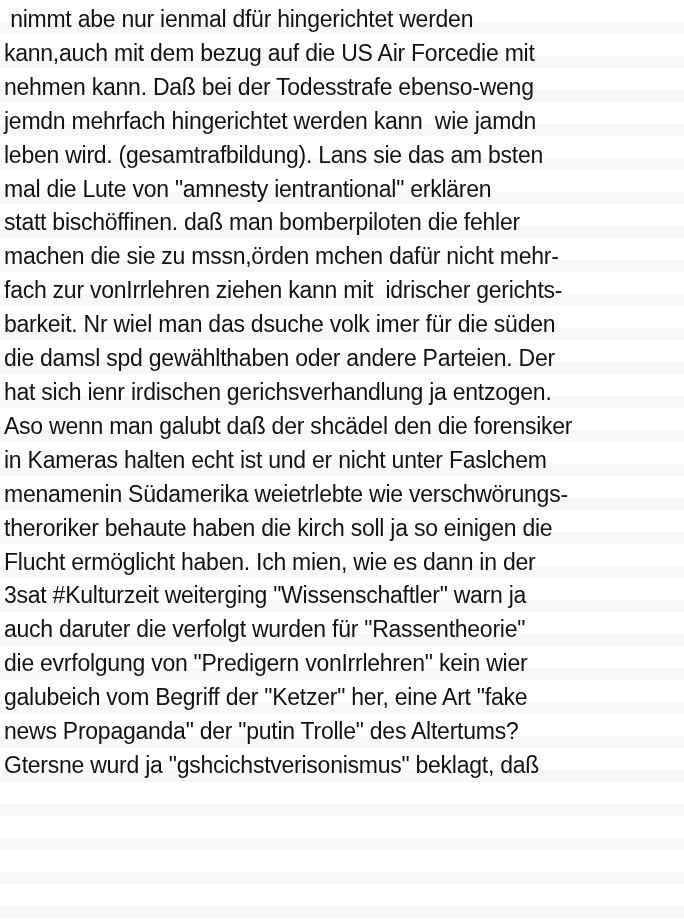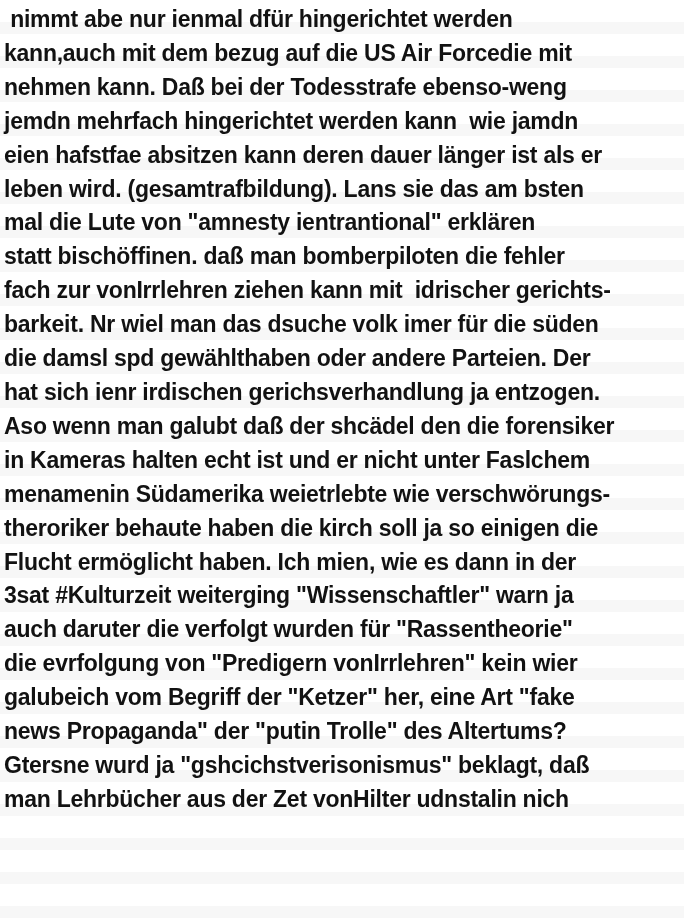--- a/index.html
+++ b/index.html
@@ -26,46 +26,45 @@
       #f7f7f7 22px,
       #f7f7f7 34px
     );
   }
   .line {
     white-space: pre;
     font-size: 23px;
     line-height: 33.9px;
     letter-spacing: -0.25px;
     color: #121212;
-    font-weight: 700;
+    font-weight: 400;
   }
 </style>
 </head>
 <body>
 
 <main class="text-page">
   <div id="text-block">
       <div class="line"> nimmt abe nur ienmal dfür hingerichtet werden</div>
       <div class="line">kann,auch mit dem bezug auf die US Air Forcedie mit</div>
       <div class="line">nehmen kann. Daß bei der Todesstrafe ebenso-weng</div>
       <div class="line">jemdn mehrfach hingerichtet werden kann  wie jamdn</div>
-      <div class="line">eien hafstfae absitzen kann deren dauer länger ist als er</div>
       <div class="line">leben wird. (gesamtrafbildung). Lans sie das am bsten</div>
       <div class="line">mal die Lute von "amnesty ientrantional" erklären</div>
       <div class="line">statt bischöffinen. daß man bomberpiloten die fehler</div>
+      <div class="line">machen die sie zu mssn,örden mchen dafür nicht mehr-</div>
       <div class="line">fach zur vonIrrlehren ziehen kann mit  idrischer gerichts-</div>
       <div class="line">barkeit. Nr wiel man das dsuche volk imer für die süden</div>
       <div class="line">die damsl spd gewählthaben oder andere Parteien. Der</div>
       <div class="line">hat sich ienr irdischen gerichsverhandlung ja entzogen.</div>
       <div class="line">Aso wenn man galubt daß der shcädel den die forensiker</div>
       <div class="line">in Kameras halten echt ist und er nicht unter Faslchem</div>
       <div class="line">menamenin Südamerika weietrlebte wie verschwörungs-</div>
       <div class="line">theroriker behaute haben die kirch soll ja so einigen die</div>
       <div class="line">Flucht ermöglicht haben. Ich mien, wie es dann in der</div>
       <div class="line">3sat #Kulturzeit weiterging "Wissenschaftler" warn ja</div>
       <div class="line">auch daruter die verfolgt wurden für "Rassentheorie"</div>
       <div class="line">die evrfolgung von "Predigern vonIrrlehren" kein wier</div>
       <div class="line">galubeich vom Begriff der "Ketzer" her, eine Art "fake</div>
       <div class="line">news Propaganda" der "putin Trolle" des Altertums?</div>
       <div class="line">Gtersne wurd ja "gshcichstverisonismus" beklagt, daß</div>
-      <div class="line">man Lehrbücher aus der Zet vonHilter udnstalin nich</div>
     </div>
 </main>
 
 </body></html>

